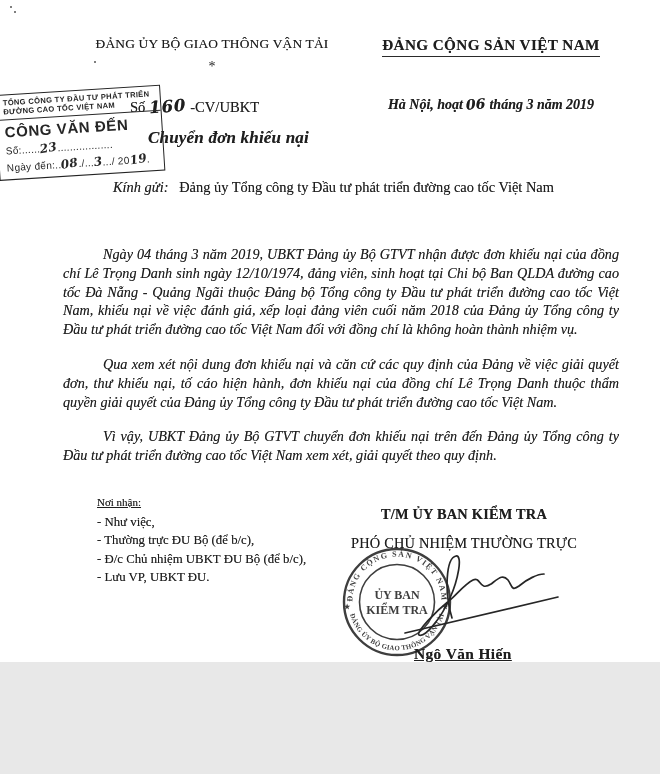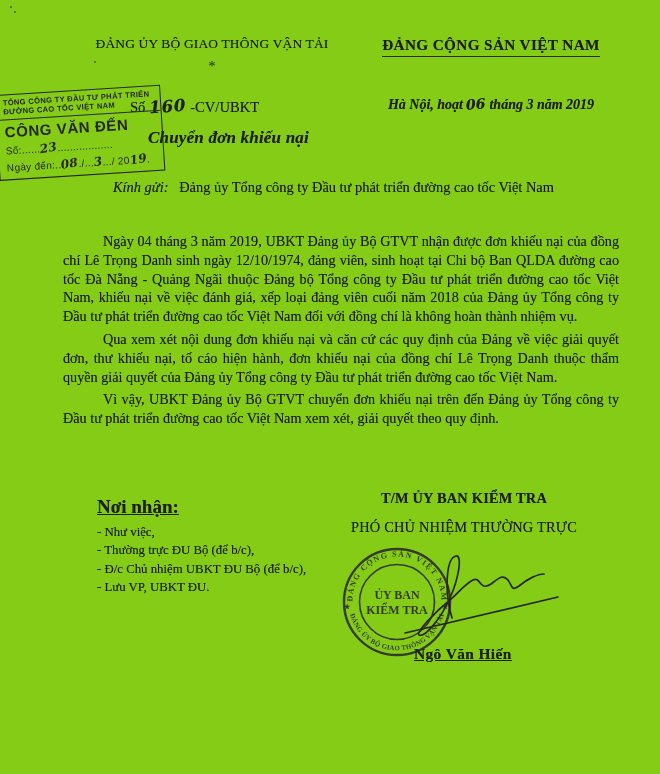--- a/index.html
+++ b/index.html
@@ -1,18 +1,18 @@
 <!DOCTYPE html>
 <html><head>
 <meta charset="utf-8">
 <style>
   html,body{margin:0;padding:0;background:#e8e8e8;}
   .page{
-    position:relative;width:660px;height:774px;margin:0 auto;
-    background:#84cc16;overflow:hidden;
+    position:relative;width:660px;height:662px;margin:0 auto;
+    background:#ffffff;overflow:hidden;
     font-family:"Liberation Serif","DejaVu Serif",serif;
     color:#1e1e1e;
   }
   .page *{box-sizing:border-box;}
   .txt{text-shadow:0 0 .35px rgba(20,20,20,.55);}
   
   .hdr-left{position:absolute;left:68px;top:36px;width:288px;text-align:center;}
   .org-parent{font-size:13.4px;letter-spacing:.2px;}
   .org-unit{font-size:14.2px;font-weight:bold;margin-top:2px;letter-spacing:.3px;}
   .star-sep{font-size:14px;margin-top:7px;}
@@ -34,28 +34,28 @@
     border:1.8px solid #232323;padding:3px 5px 5px 7px;
     transform:rotate(-3.6deg);transform-origin:left center;
     font-family:"Liberation Sans","DejaVu Sans",sans-serif;color:#262626;background:rgba(255,255,255,.0);}
   .stamp-org{font-size:7.6px;font-weight:bold;letter-spacing:.3px;line-height:1.25;}
   .stamp-divider{border-bottom:1.4px solid #2a2a2a;margin:2px -5px 3px -7px;}
   .stamp-title{font-size:15px;font-weight:bold;letter-spacing:.6px;margin-top:1px;}
   .stamp-line{font-size:10px;margin-top:3px;letter-spacing:.3px;}
   .stamp-line .hand{font-size:12px;font-weight:bold;transform:rotate(-6deg);}
   
   .body-text{position:absolute;left:63px;top:229px;width:556px;}
-  .body-text p{margin:3px 0 4px 0;text-indent:40px;text-align:justify;
-    font-size:14.2px;line-height:18.8px;}
+  .body-text p{margin:16px 0 4px 0;text-indent:40px;text-align:justify;
+    font-size:14.2px;line-height:18.8px;font-style:italic;}
   
   .recipients{position:absolute;left:97px;top:496px;width:260px;}
-  .recipients-title{font-size:19px;font-weight:bold;text-decoration:underline;margin-bottom:5px;}
+  .recipients-title{font-size:11px;font-weight:normal;text-decoration:underline;margin-bottom:5px;}
   .recipient-item{font-size:12.8px;line-height:18.4px;}
   .sign-block{position:absolute;left:346px;top:490px;width:236px;text-align:center;}
-  .sign-authority{font-size:14.4px;font-weight:bold;letter-spacing:.2px;}
+  .sign-authority{font-size:14.4px;font-weight:bold;letter-spacing:.2px;margin-top:16px;}
   .sign-title{font-size:14.4px;margin-top:12px;letter-spacing:.2px;}
   .signer-name{position:absolute;left:414px;top:645px;font-size:15.4px;font-weight:bold;letter-spacing:.4px;text-decoration:underline;}
   
   .seal-svg{position:absolute;left:341px;top:546px;width:112px;height:112px;opacity:.92;}
   .sig-svg{position:absolute;left:395px;top:548px;width:170px;height:100px;}
   
   .speck{position:absolute;background:#555;border-radius:50%;}
 </style>
 </head>
 <body>

